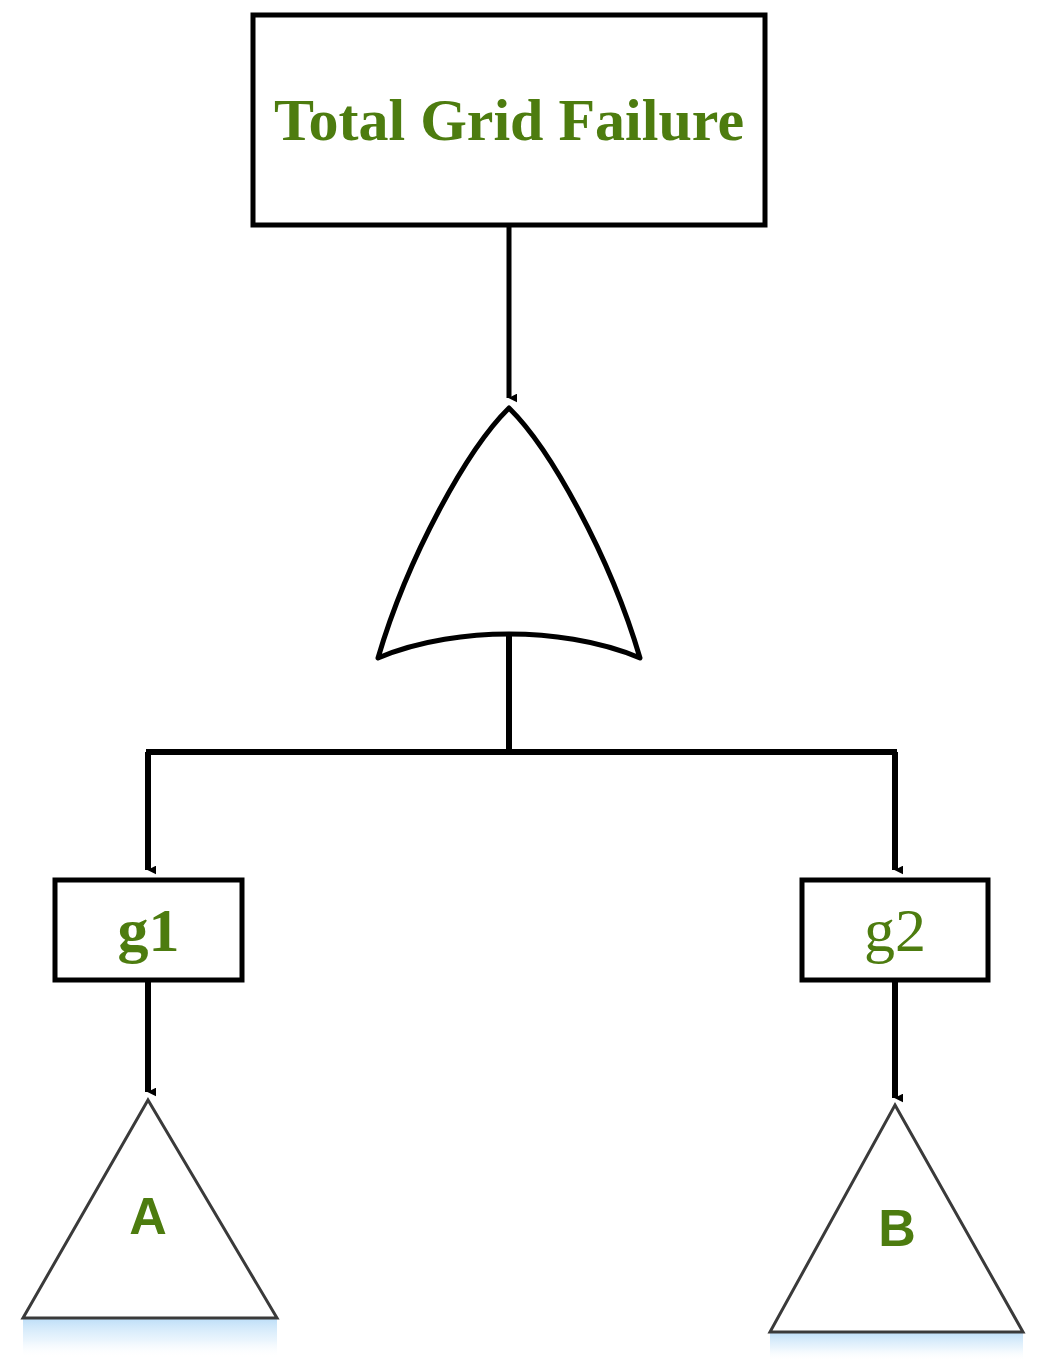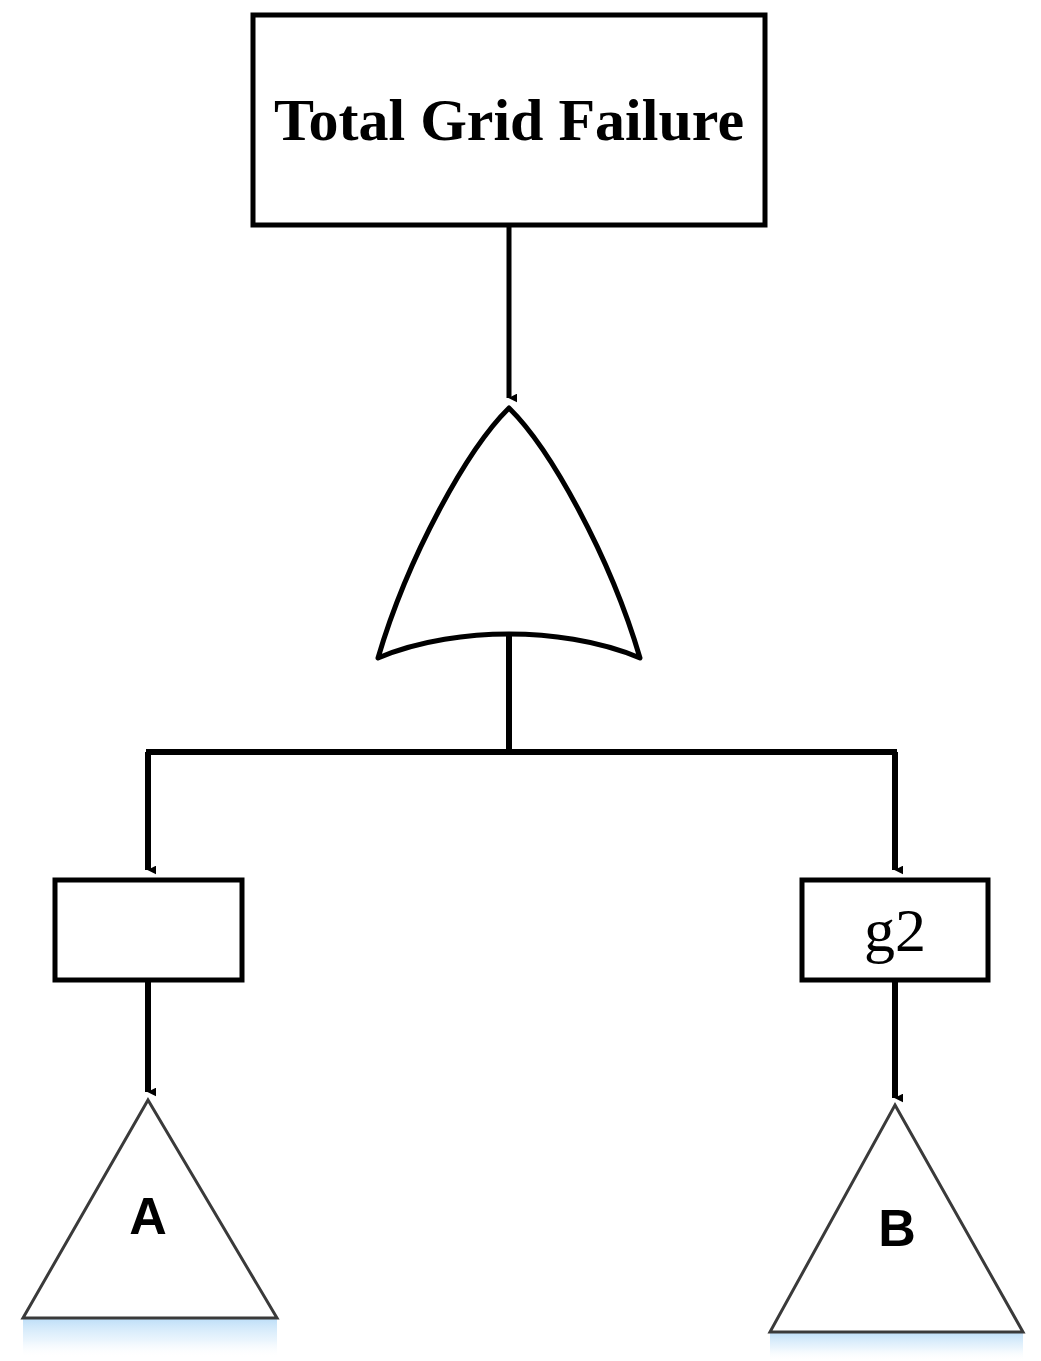--- a/index.html
+++ b/index.html
@@ -24,21 +24,21 @@
     top: 0;
     width: 1041px;
     height: 1361px;
   }
   .node-label {
     position: absolute;
     display: flex;
     align-items: center;
     justify-content: center;
     text-align: center;
-    color: #000000;
+    color: #4d7c0f;
     pointer-events: none;
     white-space: pre-line;
   }
   #top-event-label {
     left: 253px;
     top: 15px;
     width: 512px;
     height: 210px;
     font-family: "Liberation Serif", serif;
     font-weight: bold;
@@ -131,20 +131,21 @@
 
     <rect x="23" y="1318" width="254" height="40" fill="url(#base-glow)"></rect>
     <polygon points="148,1100 277,1318 23,1318" fill="#ffffff" stroke="#3a3a3a" stroke-width="3"></polygon>
 
     <rect x="770" y="1332" width="253" height="29" fill="url(#base-glow)"></rect>
     <polygon points="895,1105 1023,1332 770,1332" fill="#ffffff" stroke="#3a3a3a" stroke-width="3"></polygon>
   </svg>
 
   <div class="node-label" id="top-event-label">Total Grid Failure</div>
 
+  <div class="node-label" id="gate1-label">g1</div>
 
   <div class="node-label" id="gate2-label">g2</div>
 
   <div class="node-label" id="transfer-a-label">A</div>
 
   <div class="node-label" id="transfer-b-label">B</div>
 
 </div>
 
 </body></html>

